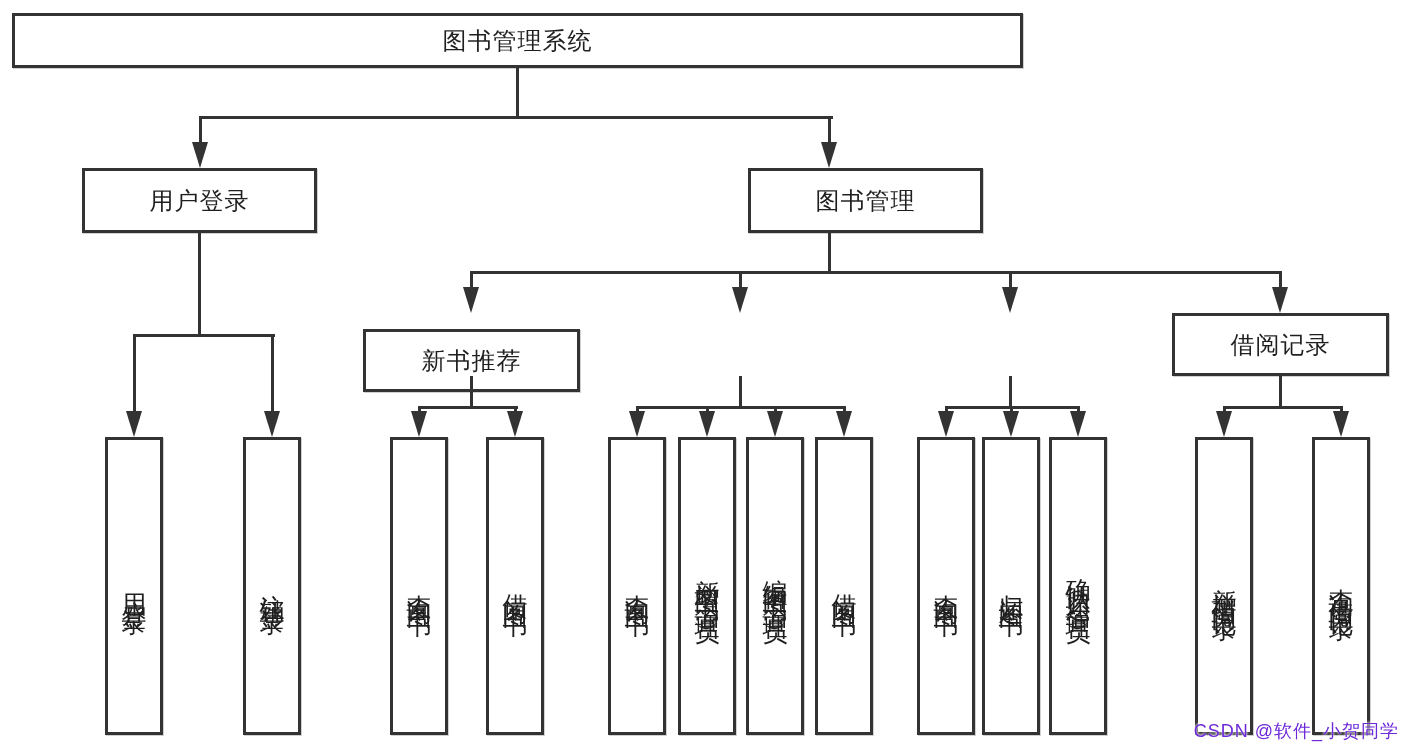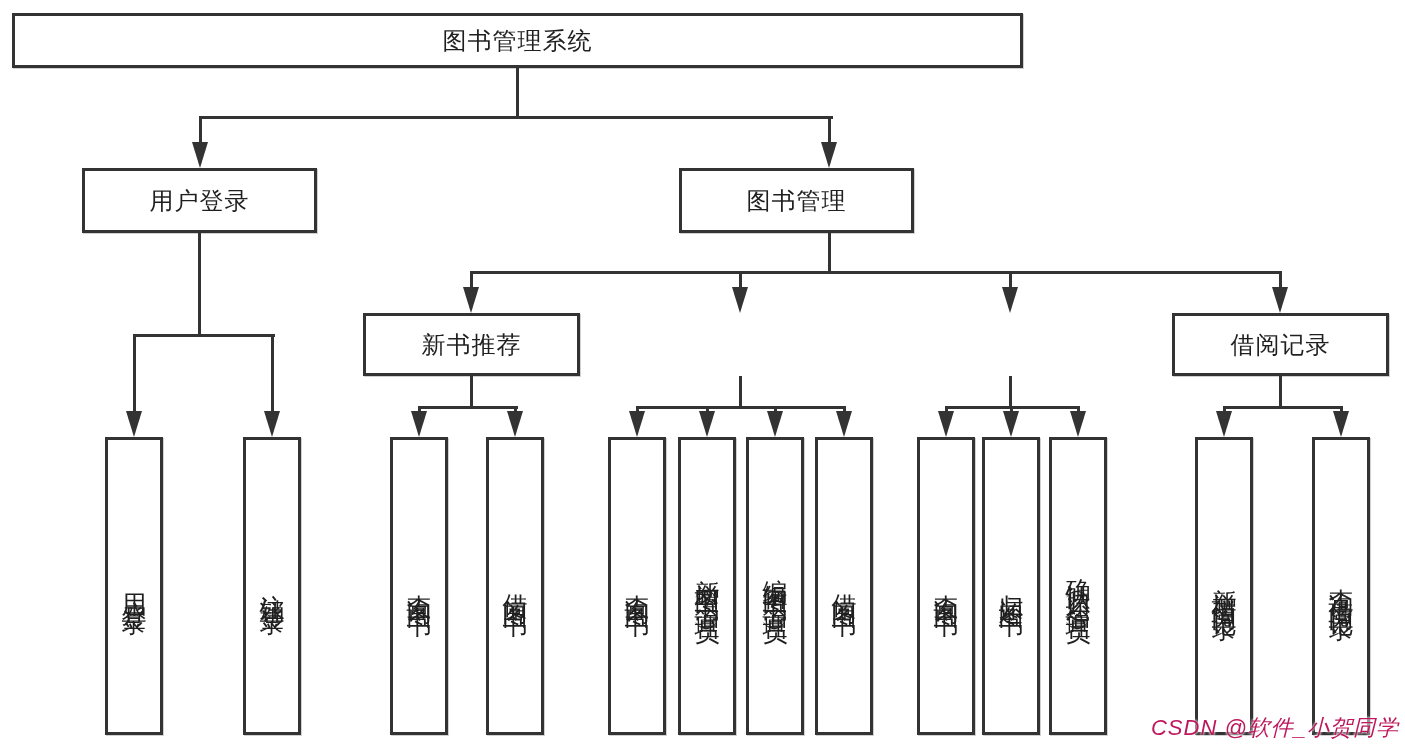--- a/index.html
+++ b/index.html
@@ -41,26 +41,25 @@
     position: absolute;
     width: 0; height: 0;
     border-left: 8px solid transparent;
     border-right: 8px solid transparent;
     border-top: 26px solid #333333;
   }
   .watermark {
     position: absolute;
     right: 6px;
     bottom: 4px;
-    font-size: 22px;
-    color: #be185d;
+    font-size: 18px;
+    color: #6d28d9;
     letter-spacing: 1px;
     text-shadow: 0 0 3px #ffffff, 0 0 3px #ffffff;
     white-space: nowrap;
-    font-style: italic;
   }
 </style>
 </head>
 <body>
 
 <div id="canvas">
 
   <div class="box root hbox">
     <span>图书管理系统</span>
   </div>
@@ -68,36 +67,36 @@
   <div class="vline" style="left:516px; top:68px;  height:50px;"></div>
   <div class="hline" style="left:199px; top:116px; width:634px;"></div>
   <div class="vline" style="left:199px; top:116px; height:30px;"></div>
   <div class="arrowhead" style="left:192px; top:142px;"></div>
   <div class="vline" style="left:828px; top:116px; height:30px;"></div>
   <div class="arrowhead" style="left:821px; top:142px;"></div>
 
   <div class="box lvl2 hbox" style="left:82px;">
     <span>用户登录</span>
   </div>
-  <div class="box lvl2 hbox" style="left:679px;">
+  <div class="box lvl2 hbox" style="left:748px;">
     <span>图书管理</span>
   </div>
 
   <div class="vline" style="left:828px;  top:233px; height:41px;"></div>
   <div class="hline" style="left:470px;  top:271px; width:812px;"></div>
   <div class="vline" style="left:470px;  top:271px; height:20px;"></div>
   <div class="arrowhead" style="left:463px;  top:287px;"></div>
   <div class="vline" style="left:739px;  top:271px; height:20px;"></div>
   <div class="arrowhead" style="left:732px;  top:287px;"></div>
   <div class="vline" style="left:1009px; top:271px; height:20px;"></div>
   <div class="arrowhead" style="left:1002px; top:287px;"></div>
   <div class="vline" style="left:1279px; top:271px; height:20px;"></div>
   <div class="arrowhead" style="left:1272px; top:287px;"></div>
 
-  <div class="box lvl3 hbox" style="left:363px;">
+  <div class="box lvl3 hbox" style="left:363px;margin-top:16px;">
     <span>新书推荐</span>
   </div>
   <div class="box lvl3 hbox" style="left:1172px;">
     <span>借阅记录</span>
   </div>
 
   <div class="vline" style="left:198px; top:233px; height:103px;"></div>
   <div class="hline" style="left:133px; top:334px; width:142px;"></div>
   <div class="vline" style="left:133px; top:334px; height:80px;"></div>
   <div class="arrowhead" style="left:126px; top:411px;"></div>

